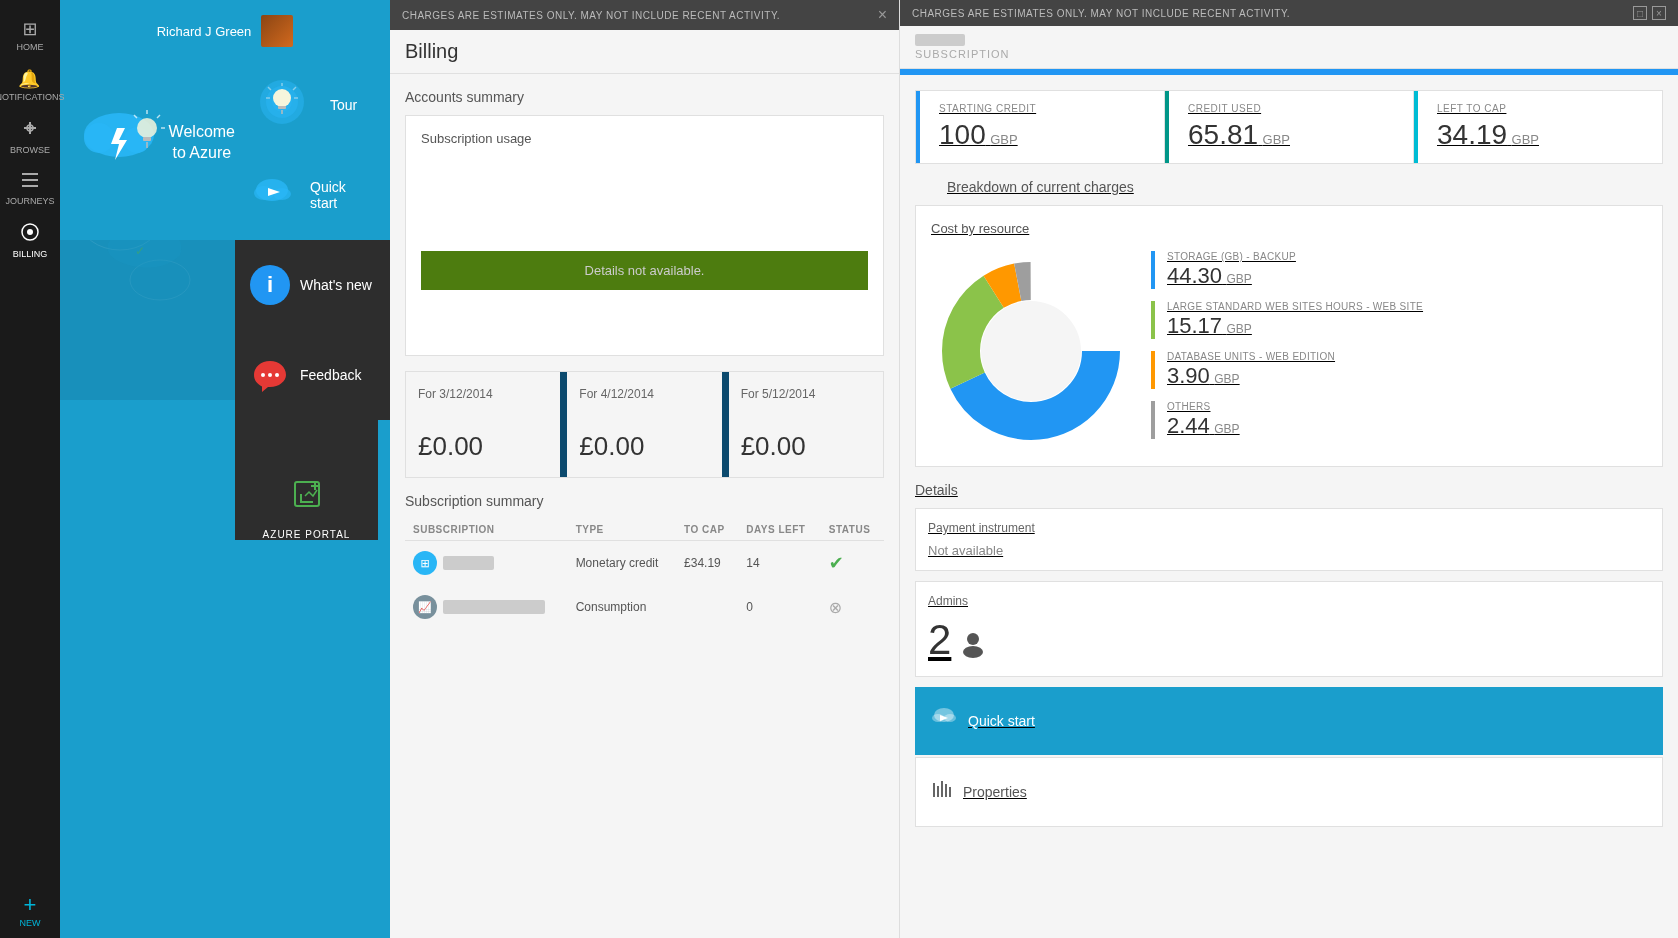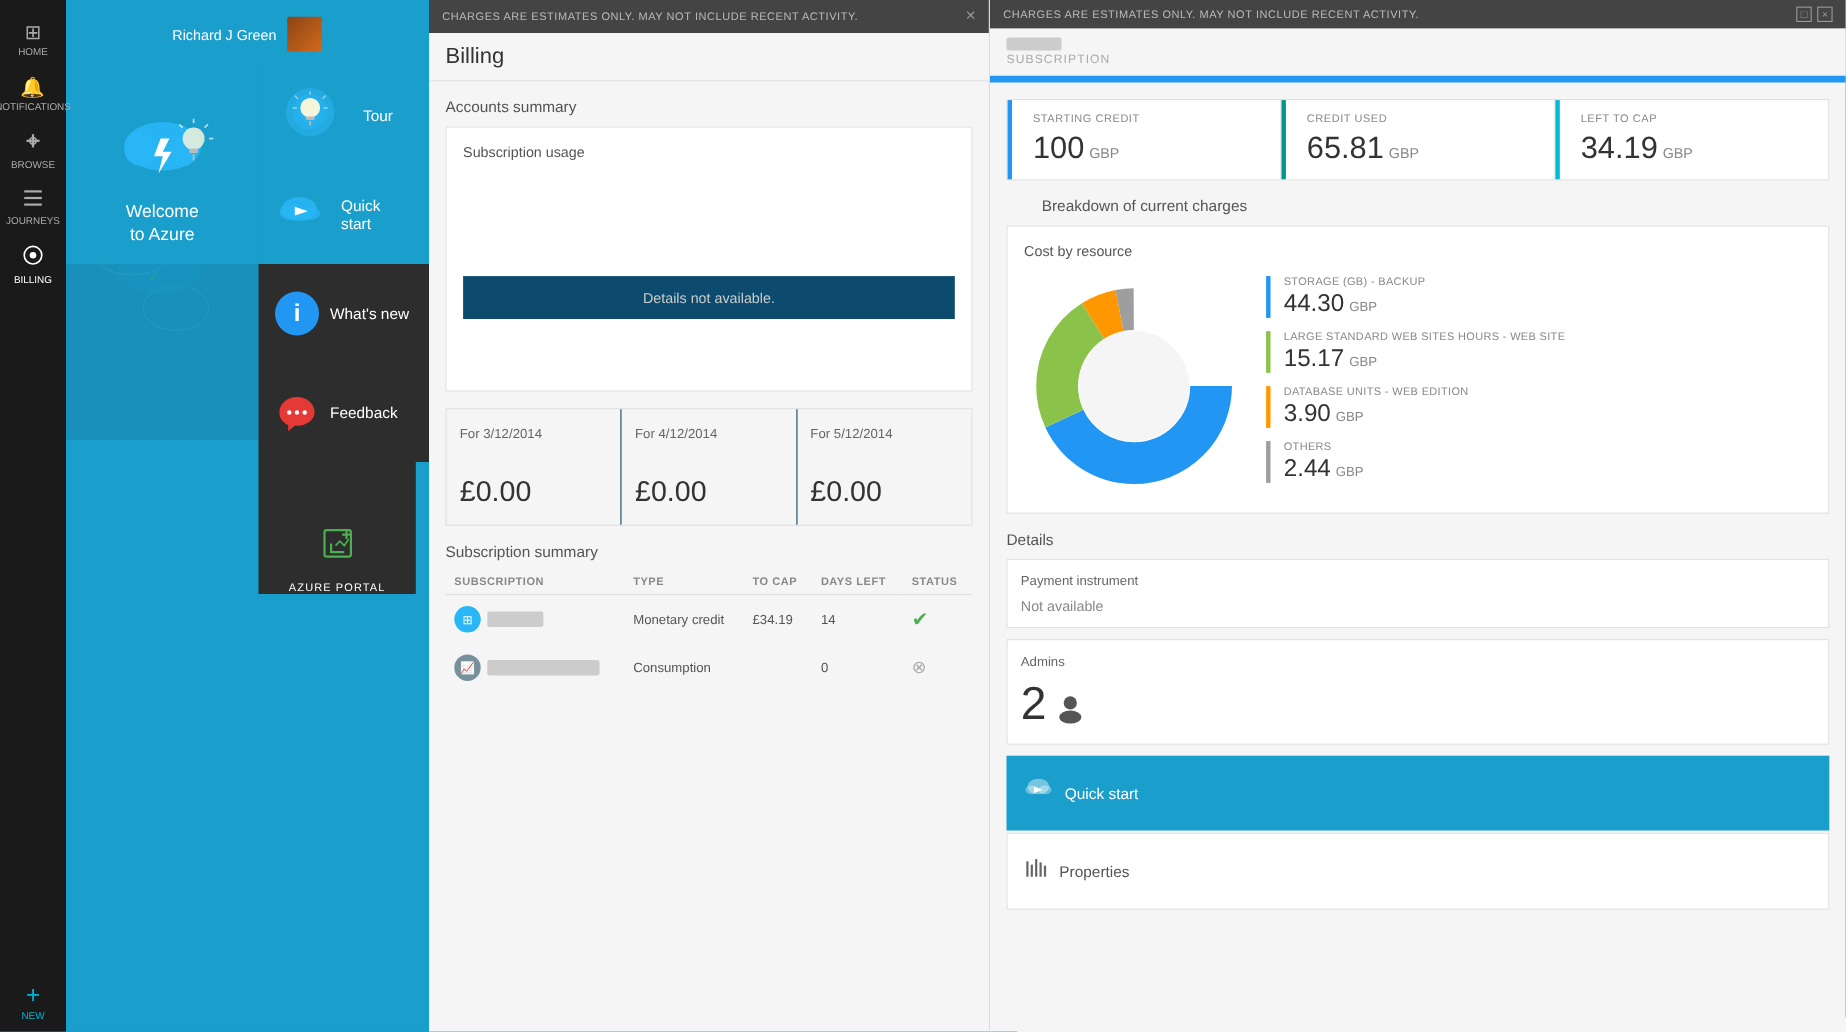--- a/index.html
+++ b/index.html
@@ -129,21 +129,21 @@
     }
 
     .welcome-tile {
       position: absolute;
       left: 0;
       top: 60px;
       width: 175px;
       height: 180px;
       background: #1a9ecc;
       display: flex;
-      flex-direction: column;
+      flex-direction: row;
       align-items: center;
       justify-content: flex-end;
       padding-bottom: 15px;
       cursor: pointer;
     }
     .welcome-text { color: #fff; font-size: 16px; font-weight: 300; text-align: center; line-height: 1.3; }
 
     .azure-portal-tile {
       position: absolute;
       left: 175px;
@@ -195,38 +195,38 @@
 
     .subscription-usage-box {
       background: #fff;
       border: 1px solid #e0e0e0;
       padding: 15px;
       margin-bottom: 10px;
     }
     .sub-usage-label { font-size: 13px; color: #555; margin-bottom: 15px; }
 
     .details-not-available {
-      background: #0c4a6e;
+      background: #4d7c0f;
       color: #ccc;
       text-align: center;
       padding: 12px;
       font-size: 13px;
       margin: 10px 0;
     }
 
     .monthly-costs {
       display: flex;
       gap: 0;
       margin: 15px 0;
       border: 1px solid #e0e0e0;
     }
     .month-col {
       flex: 1;
       padding: 15px 12px;
-      border-right: 1px solid #0c4a6e;
+      border-right: 7px solid #0c4a6e;
     }
     .month-col:last-child { border-right: none; }
     .month-label { font-size: 12px; color: #666; margin-bottom: 30px; }
     .month-amount { font-size: 26px; color: #333; font-weight: 300; }
 
     .subscription-summary { margin-top: 15px; }
     .summary-title { font-size: 14px; color: #555; margin-bottom: 10px; }
     .summary-table { width: 100%; border-collapse: collapse; }
     .summary-table th {
       font-size: 10px;
@@ -289,21 +289,21 @@
       background: #f5f5f5;
       padding: 8px 15px;
       display: flex;
       align-items: center;
       justify-content: space-between;
       border-bottom: 1px solid #e0e0e0;
     }
     .window-controls { display: flex; gap: 5px; }
     .win-btn { width: 14px; height: 14px; background: none; border: 1px solid #999; cursor: pointer; font-size: 10px; color: #999; display: flex; align-items: center; justify-content: center; }
 
-    .right-body { flex: 1; overflow-y: auto; padding: 15px; }
+    .right-body { flex: 1; overflow-y: auto; padding: 15px; text-decoration: underline; }
 
     .credit-bars {
       display: flex;
       gap: 0;
       margin-bottom: 15px;
       border: 1px solid #e0e0e0;
       background: #fff;
     }
     .credit-bar {
       flex: 1;

